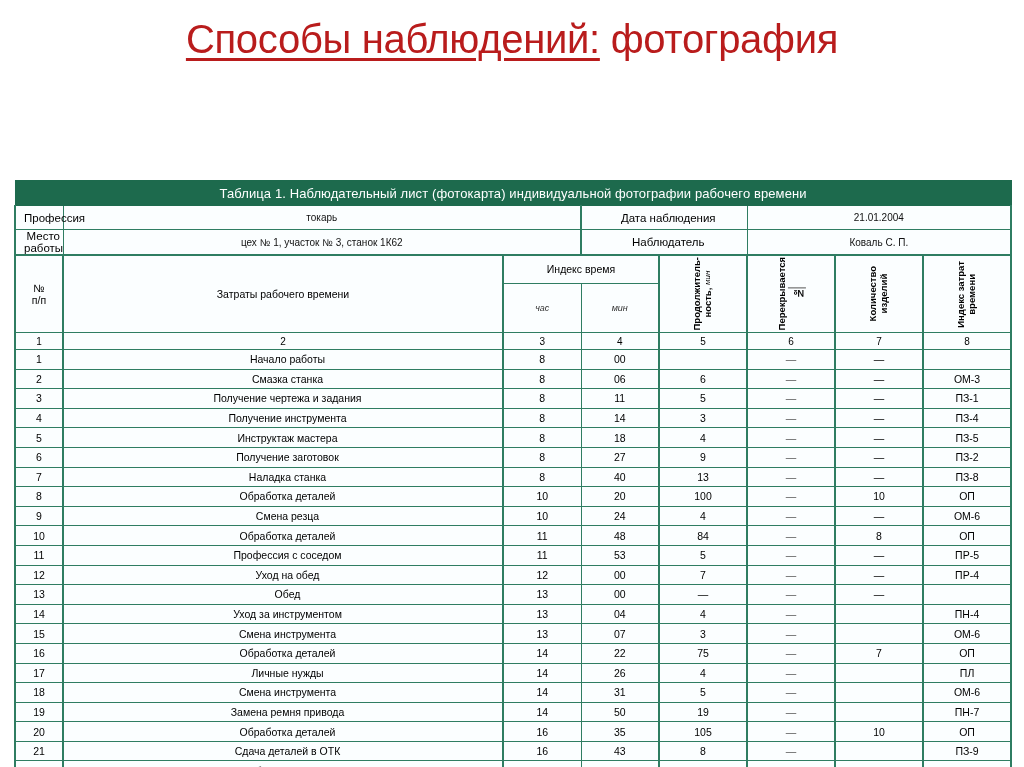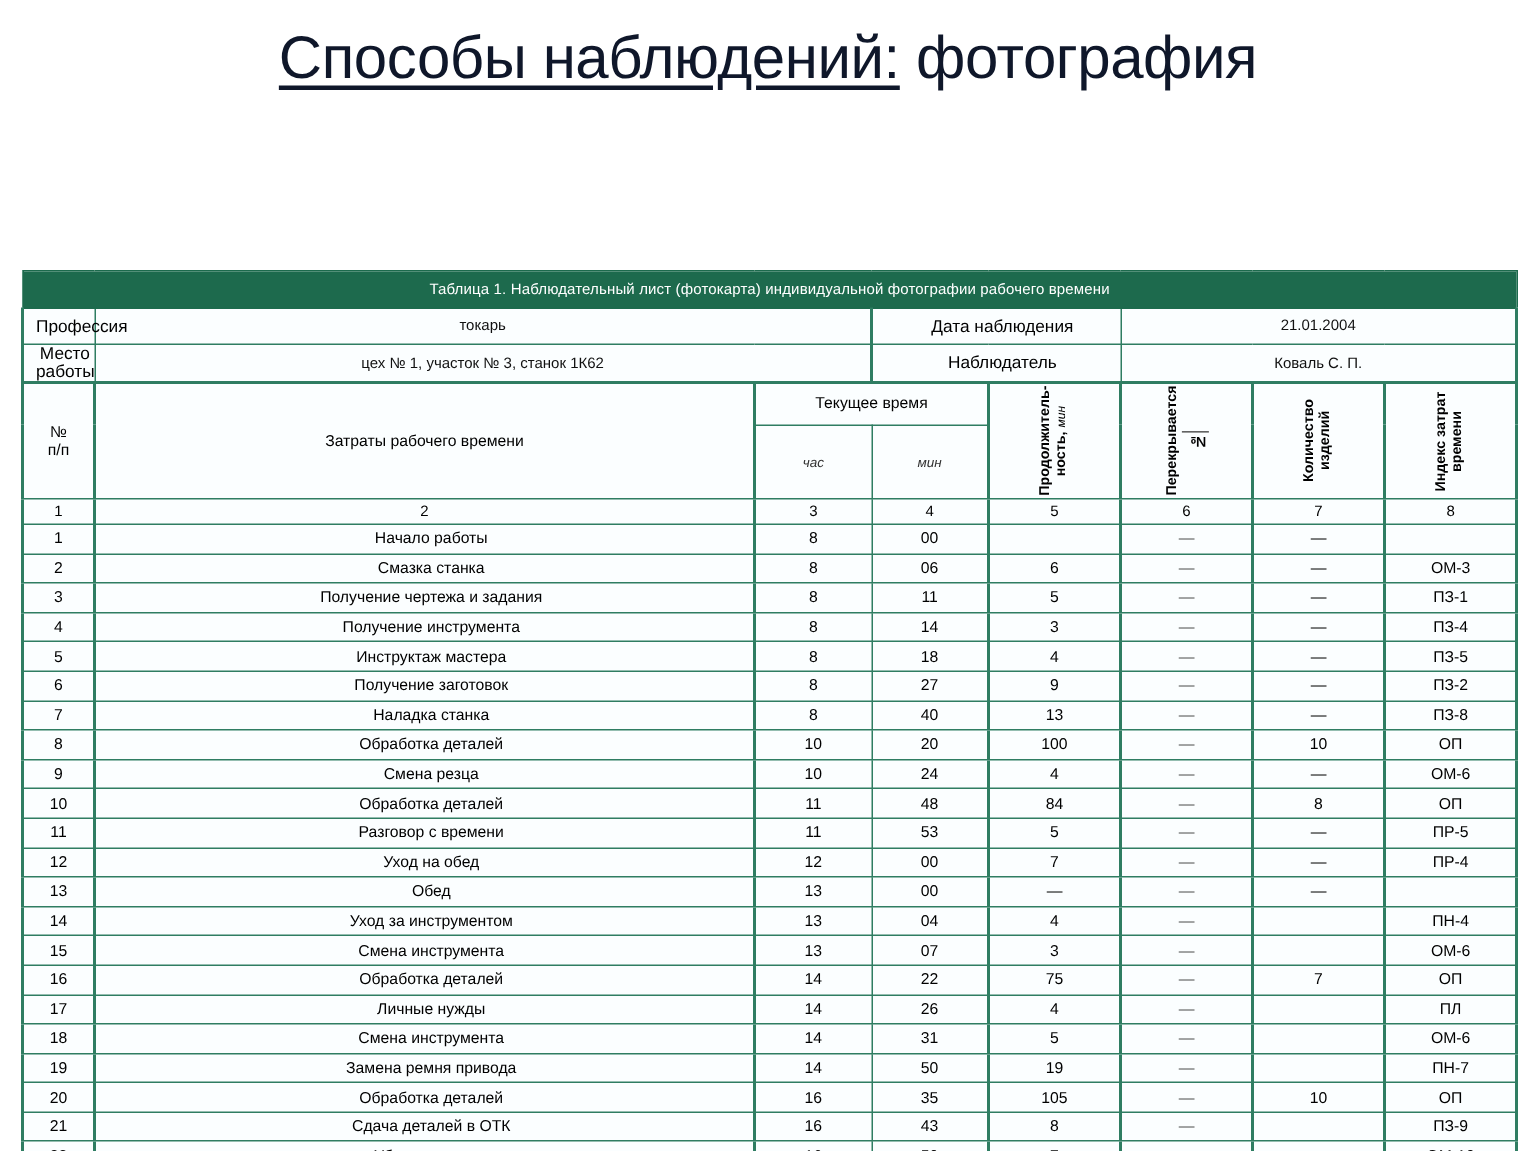--- a/index.html
+++ b/index.html
@@ -15,21 +15,21 @@
     font-family: "Liberation Sans", "DejaVu Sans", sans-serif;
     color: #000000;
   }
 
   
   .slide-title {
     text-align: center;
     font-size: 40px;
     line-height: 1.15;
     font-weight: 400;
-    color: #0f172a;
+    color: #b91c1c;
     padding: 16px 60px 0 60px;
     letter-spacing: -0.3px;
   }
   .slide-title .underlined {
     text-decoration: underline;
     text-decoration-thickness: 3px;
     text-underline-offset: 5px;
   }
 
   
@@ -55,21 +55,21 @@
     vertical-align: middle;
     background: #fbfeff;
     font-weight: normal;
   }
 
   
   .caption-bar {
     background: #1d6a4d !important;
     color: #ffffff;
     font-weight: bold;
-    font-size: 10px;
+    font-size: 13px;
     height: 24px;
     letter-spacing: 0.1px;
     border: 1px solid #1d6a4d !important;
   }
 
   
   .info-label {
     font-weight: bold;
     font-size: 11.5px;
     text-align: left;
@@ -194,21 +194,21 @@
       <td class="info-label thick-left" colspan="2">Наблюдатель</td>
       <td class="info-value thick-right" colspan="3">Коваль С. П.</td>
     </tr>
 
     <tr>
       <td class="colhead thick-left thick-top" rowspan="2">
         <span>№</span><br>
         <span>п/п</span>
       </td>
       <td class="colhead thick-left thick-top" rowspan="2">Затраты рабочего времени</td>
-      <td class="grouphead thick-left thick-top" colspan="2">Текущее время</td>
+      <td class="grouphead thick-left thick-top" colspan="2">Индекс время</td>
       <td class="vhead thick-left thick-top" rowspan="2">
         <span class="vtext">
           <span>Продолжитель-</span><br>
           <span>ность,</span>
           <span class="thin">мин</span>
         </span>
       </td>
       <td class="vhead thick-left thick-top" rowspan="2">
         <span class="vtext">
           <span>Перекрывается</span><br>
@@ -342,21 +342,21 @@
           <td class="cell-task thick-left">Обработка деталей</td>
           <td class="thick-left">11</td>
           <td class="">48</td>
           <td class="thick-left">84</td>
           <td class="thick-left cell-dash">—</td>
           <td class="thick-left">8</td>
           <td class="thick-left thick-right">ОП</td>
         </tr>
         <tr class="datarow">
           <td class="cell-idx thick-left">11</td>
-          <td class="cell-task thick-left">Разговор с времени</td>
+          <td class="cell-task thick-left">Профессия с соседом</td>
           <td class="thick-left">11</td>
           <td class="">53</td>
           <td class="thick-left">5</td>
           <td class="thick-left cell-dash">—</td>
           <td class="thick-left">—</td>
           <td class="thick-left thick-right">ПР-5</td>
         </tr>
         <tr class="datarow">
           <td class="cell-idx thick-left">12</td>
           <td class="cell-task thick-left">Уход на обед</td>

